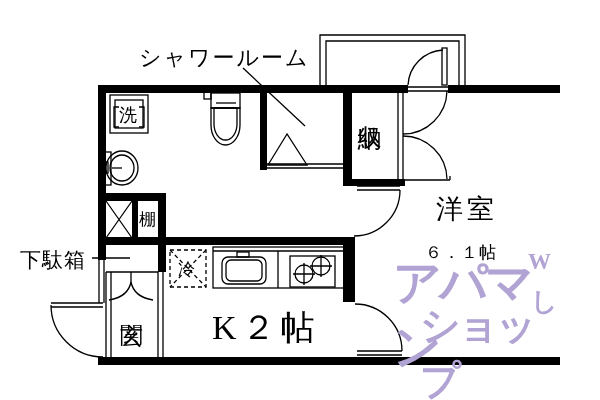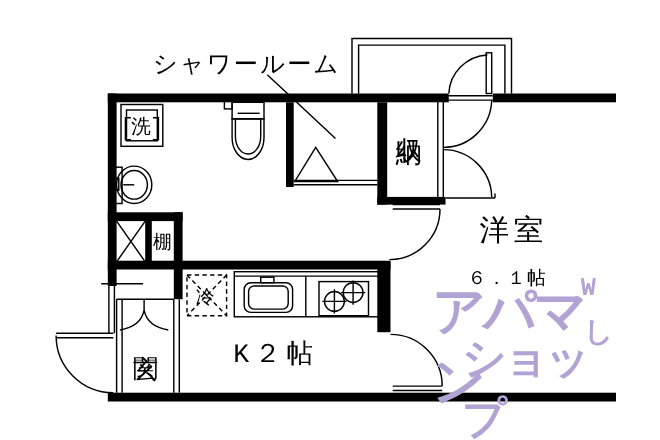--- a/index.html
+++ b/index.html
@@ -1,27 +1,27 @@
 <!DOCTYPE html>
 <html><head>
 <meta charset="utf-8">
 <style>
   html,body{margin:0;padding:0;background:#fff;}
   #stage{position:relative;width:560px;height:400px;background:#ffffff;overflow:hidden;
-         font-family:Liberation Mono, monospace;color:#000;}
+         font-family:Liberation Serif, serif;color:#000;}
   #plan-svg{position:absolute;left:0;top:0;}
   .lbl{position:absolute;white-space:nowrap;color:#000;}
   .lbl.v{writing-mode:vertical-rl;text-orientation:upright;letter-spacing:2px;}
   .shower-label{left:139px;top:43px;font-size:22px;letter-spacing:2px;}
   .closet-label{left:355px;top:106px;font-size:24px;line-height:1.15;}
   .room-label{left:436px;top:191px;font-size:27px;letter-spacing:4px;}
   .size-label{left:425px;top:241px;font-size:17px;letter-spacing:1px;}
   .shoe-label{left:20px;top:246px;font-size:21px;letter-spacing:1px;}
   .entrance-label{left:116px;top:304px;font-size:23px;}
-  .kitchen-label{left:212px;top:305px;font-size:24px;letter-spacing:5px;}
+  .kitchen-label{left:212px;top:305px;font-size:34px;letter-spacing:5px;}
   .washer-label{left:119px;top:103px;font-size:18px;}
   .fridge-label{left:178px;top:258px;font-size:17px;}
   .shelf-label{left:139px;top:208px;font-size:17px;}
   .wm{position:absolute;font-weight:bold;color:#b1a3d3;}
   .wm-line1{left:393px;top:251px;font-size:48px;letter-spacing:-3px;}
   .wm-mark1{left:528px;top:249px;font-size:23px;}
   .wm-line2{left:420px;top:298px;font-size:40px;letter-spacing:-3px;}
   .wm-mark2{left:531px;top:284px;font-size:26px;}
 </style>
 </head>
@@ -113,20 +113,21 @@
 
       <path d="M578 185 V345 M582 185 V345 M586 185 V345"></path>
       <path d="M572 265 H592"></path>
     </g>
   </svg>
 
   <div class="lbl shower-label">シャワールーム</div>
   <div class="lbl v closet-label">収納</div>
   <div class="lbl room-label">洋室</div>
   <div class="lbl size-label">６．１帖</div>
+  <div class="lbl shoe-label">下駄箱</div>
   <div class="lbl v entrance-label">玄関</div>
   <div class="lbl kitchen-label">K２帖</div>
   <div class="lbl washer-label">洗</div>
   <div class="lbl fridge-label">冷</div>
   <div class="lbl shelf-label">棚</div>
 
   <div class="wm wm-line1">アパマン</div>
   <div class="wm wm-mark1">W</div>
   <div class="wm wm-line2">ショップ</div>
   <div class="wm wm-mark2">し</div>

